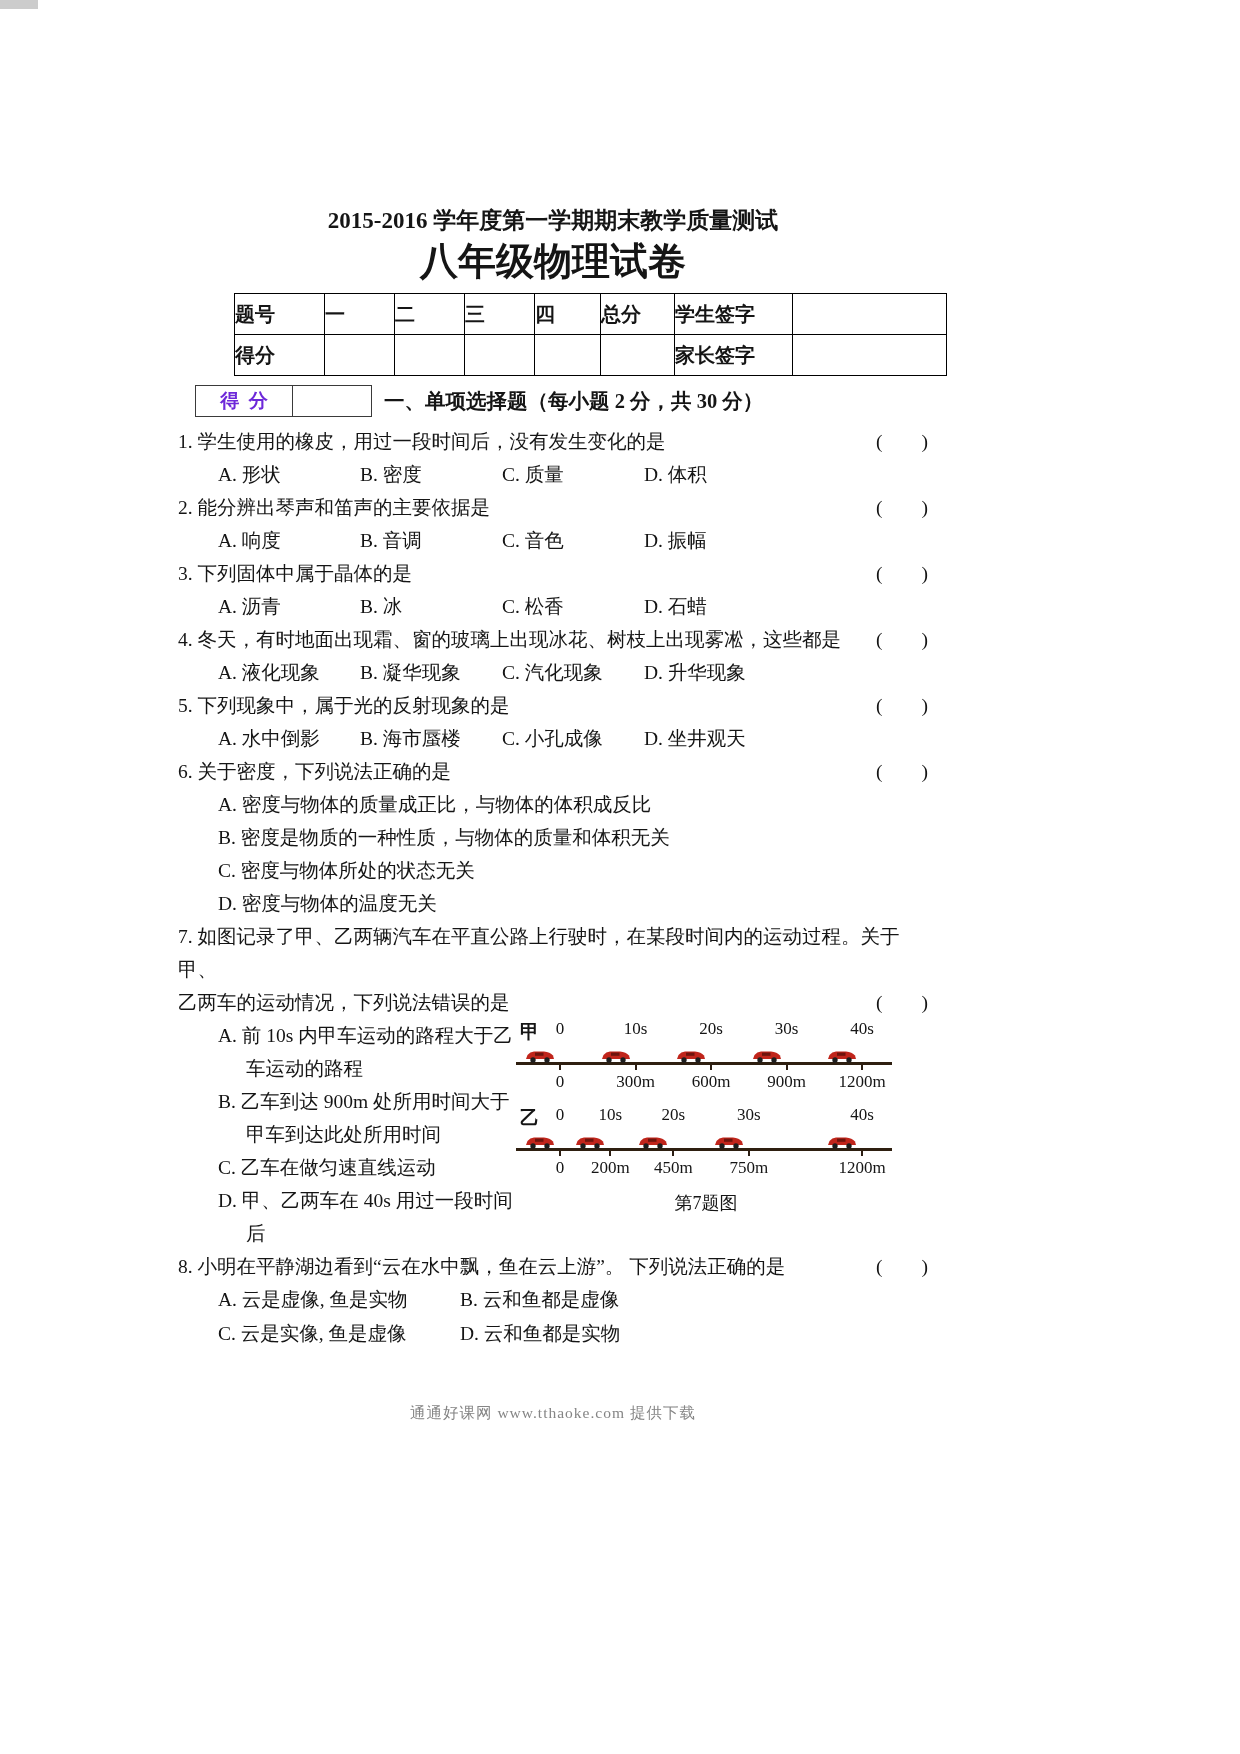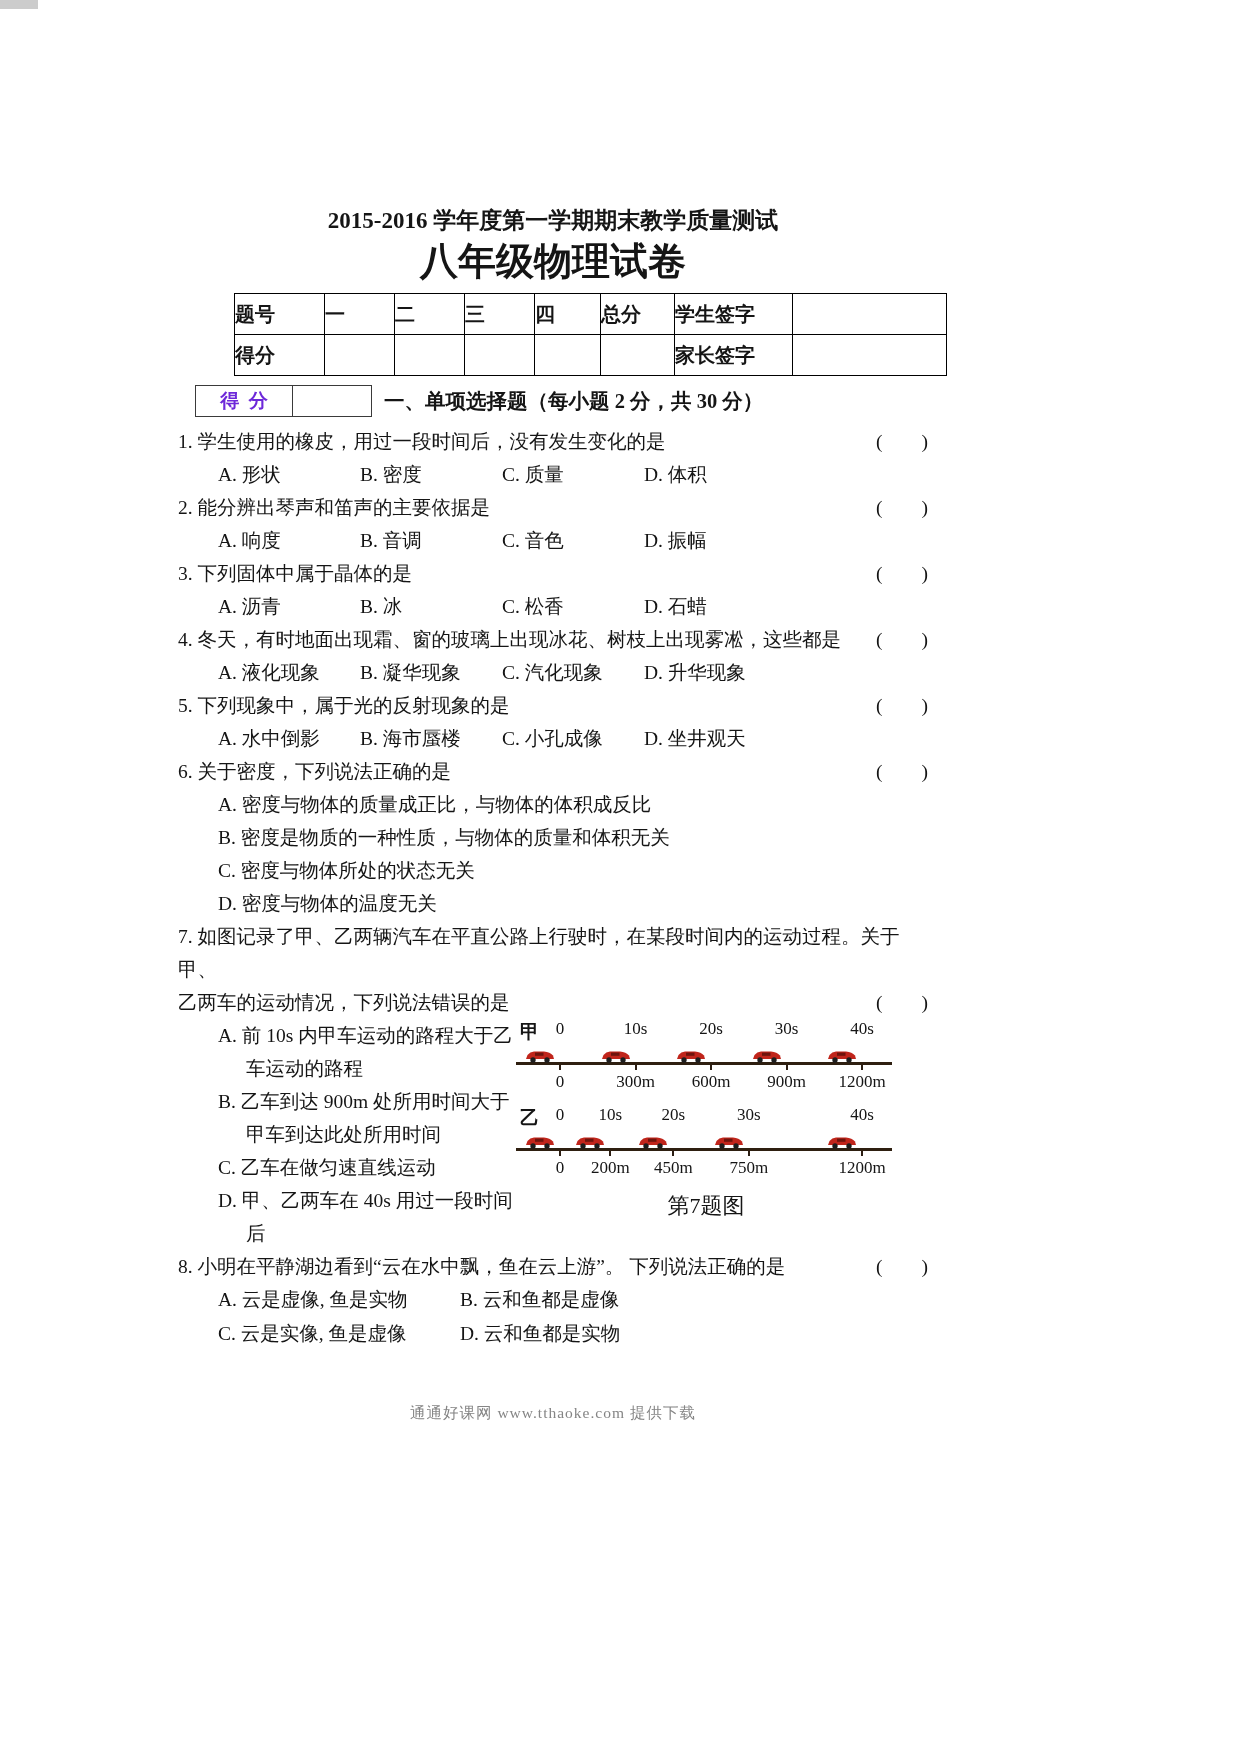--- a/index.html
+++ b/index.html
@@ -57,21 +57,21 @@
   .fig-axis { width:376px; }
   .fig-times, .fig-dists { position:relative; margin-left:44px; margin-right:30px; height:22px; }
   .fig-dists { height:30px; }
   .time-label, .distance-label { position:absolute; transform:translateX(-50%); white-space:nowrap; }
   .distance-label { top:7px; }
   .axis-tick { position:absolute; top:0; width:2px; height:5px; background:#2b1d12; transform:translateX(-50%); }
   .fig-track { position:relative; height:24px; }
   .fig-line { position:absolute; left:0; right:0; bottom:0; height:3px; background:#2e1f10; }
   .fig-track-inner { position:absolute; left:44px; right:30px; top:0; bottom:0; }
   .fig-car { position:absolute; bottom:2px; margin-left:-20px; transform:translateX(-50%); line-height:0; }
-  .fig-caption { text-align:center; font-size:22px; margin-top:2px; }
+  .fig-caption { text-align:center; font-size:18px; margin-top:2px; }
 
   .footer { text-align:center; color:#858585; font-size:15.5px; margin-top:52px; letter-spacing:1px; }
 </style>
 </head>
 <body>
 
 <div class="scan-artifact"></div>
 
 <div class="content">
 

